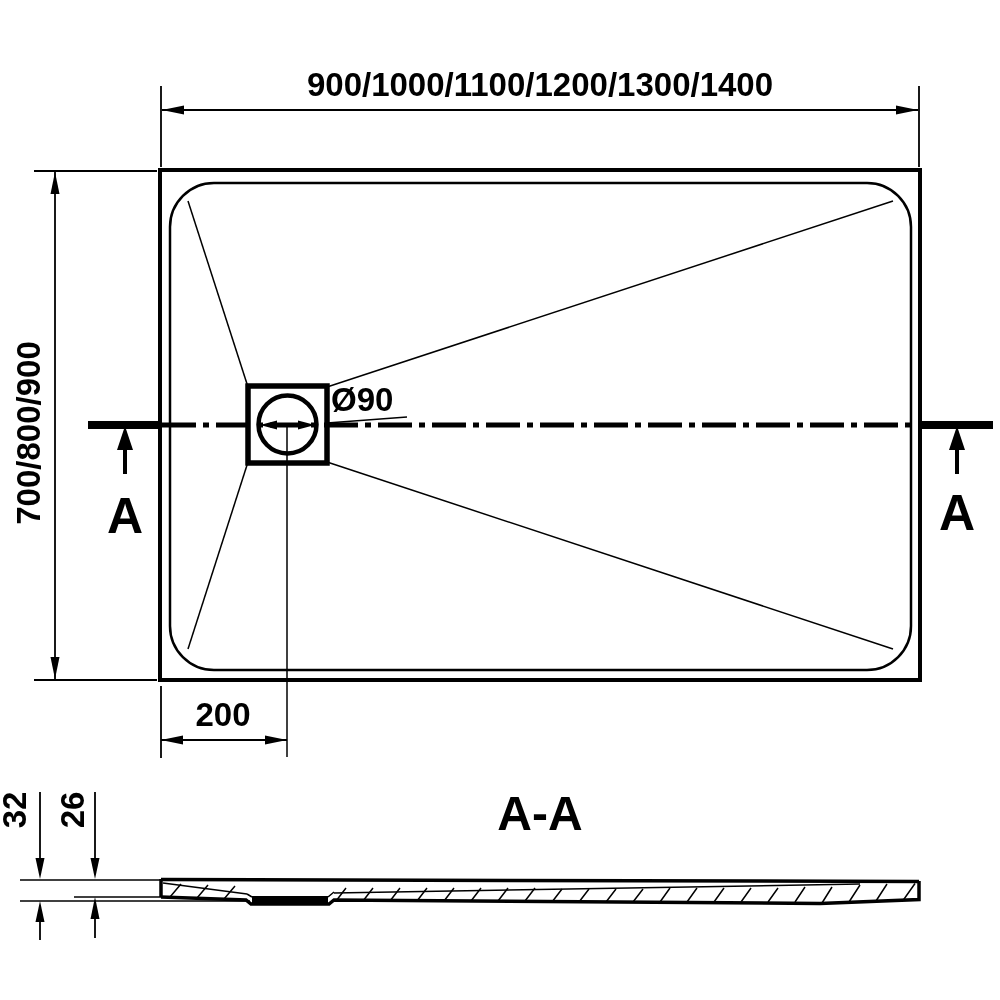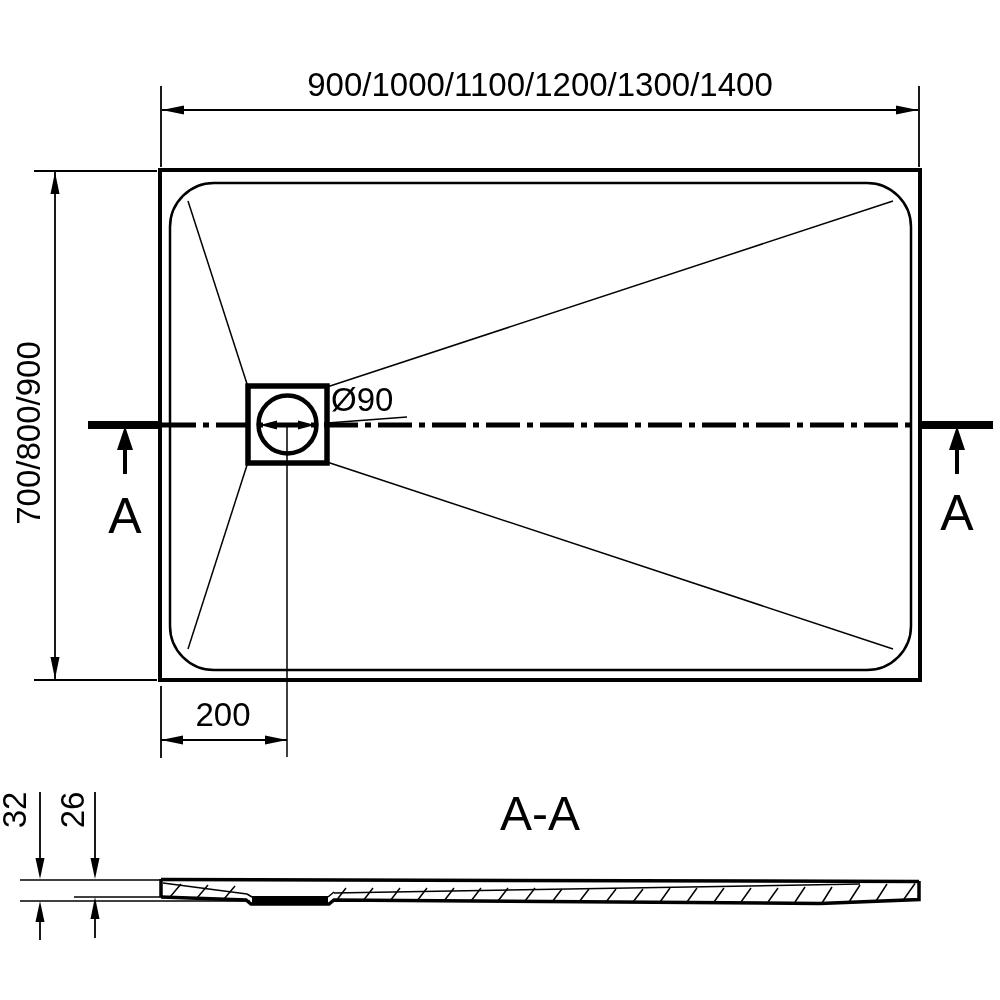--- a/index.html
+++ b/index.html
@@ -9,20 +9,21 @@
     width: 1000px;
     height: 1000px;
     font-family: "Liberation Sans", sans-serif;
   }
   .sheet {
     position: relative;
     width: 1000px;
     height: 992px;
     background: #ffffff;
     overflow: hidden;
+    font-weight: bold;
   }
   svg { display: block; }
   svg text {
     font-family: "Liberation Sans", sans-serif;
     fill: #000000;
   }
   .dim-text  { font-size: 33px; }
   .big-text  { font-size: 48px; }
   .marker-text { font-size: 50px; }
   .thin  { stroke: #000000; stroke-width: 1.8; fill: none; }

